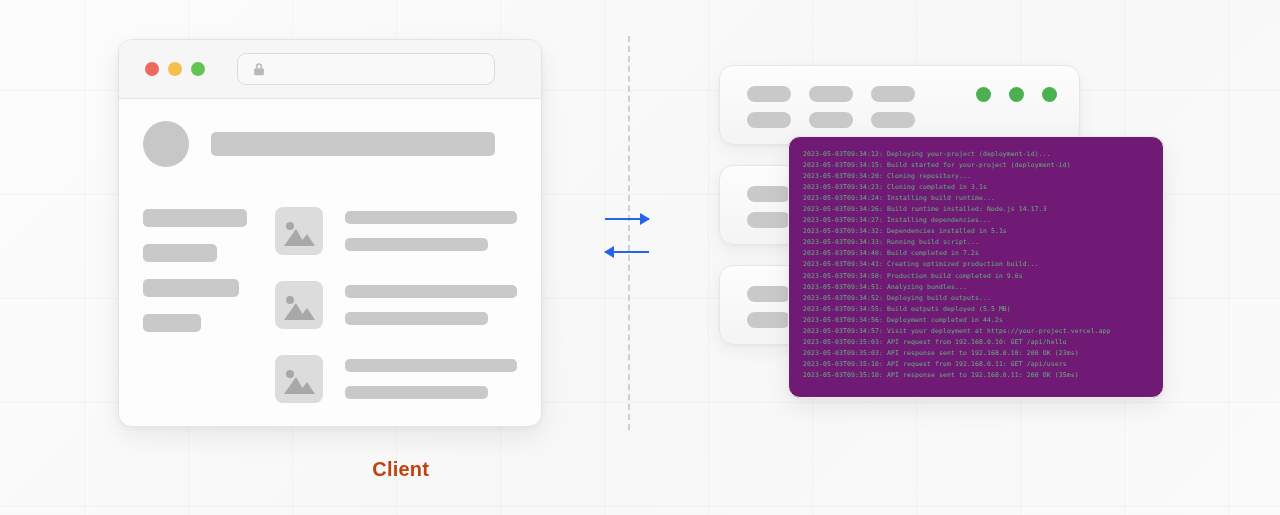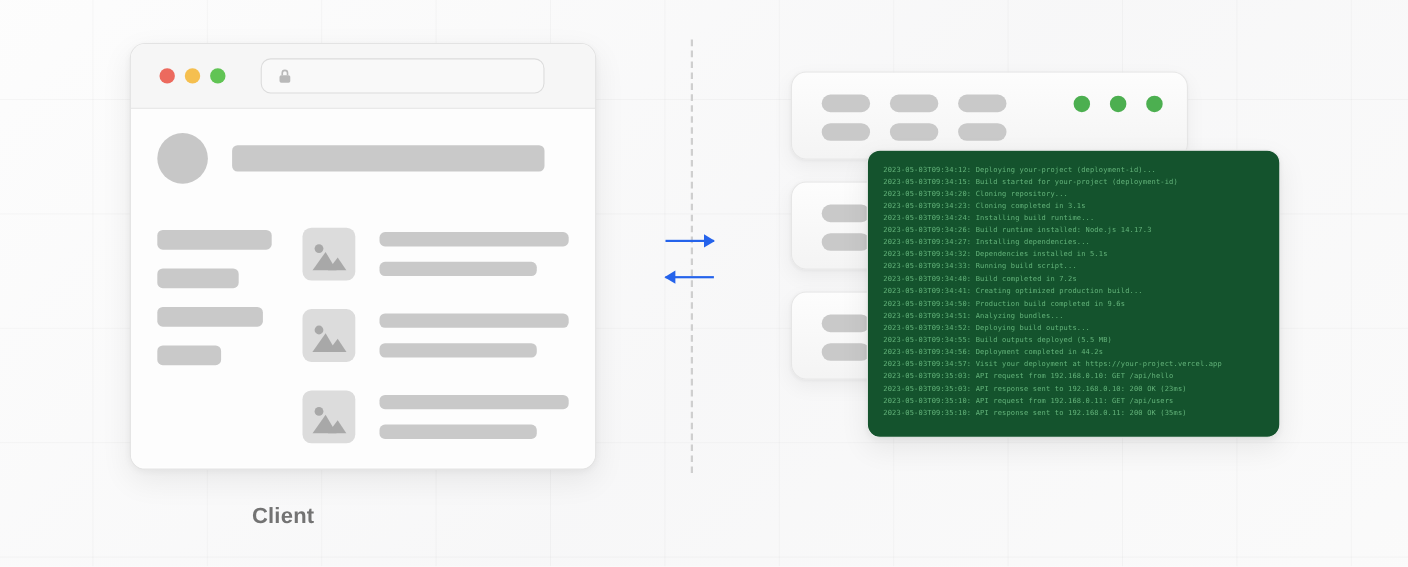--- a/index.html
+++ b/index.html
@@ -180,21 +180,21 @@
   }
   .status-dot { width: 15px; height: 15px; border-radius: 50%; background: #4caf50; }
 
   
   #log-panel {
     position: absolute;
     left: 788px;
     top: 136px;
     width: 376px;
     height: 262px;
-    background: #14532d;
+    background: #701a75;
     border: 1px solid #ececec;
     border-radius: 12px;
     box-shadow: 0 10px 26px rgba(0,0,0,0.07), 0 2px 5px rgba(0,0,0,0.04);
     padding: 12px 10px 10px 14px;
     box-sizing: border-box;
     overflow: hidden;
   }
   #log-lines {
     font-family: "DejaVu Sans Mono", monospace;
     font-size: 6.4px;
@@ -203,22 +203,22 @@
     white-space: pre;
     letter-spacing: .15px;
   }
   .log-line { display: block; }
 
   
   .caption {
     position: absolute;
     font-size: 20px;
     font-weight: bold;
-    color: #737373;
-    text-align: left;
+    color: #c2410c;
+    text-align: right;
     letter-spacing: .2px;
   }
   #caption-client { left: 229px; top: 458px; width: 200px; }
   #caption-server { left: 841px; top: 458px; width: 200px; }
 </style>
 </head>
 <body>
 
 <div id="bg-wash"></div>
 <div id="bg-grid"></div>

